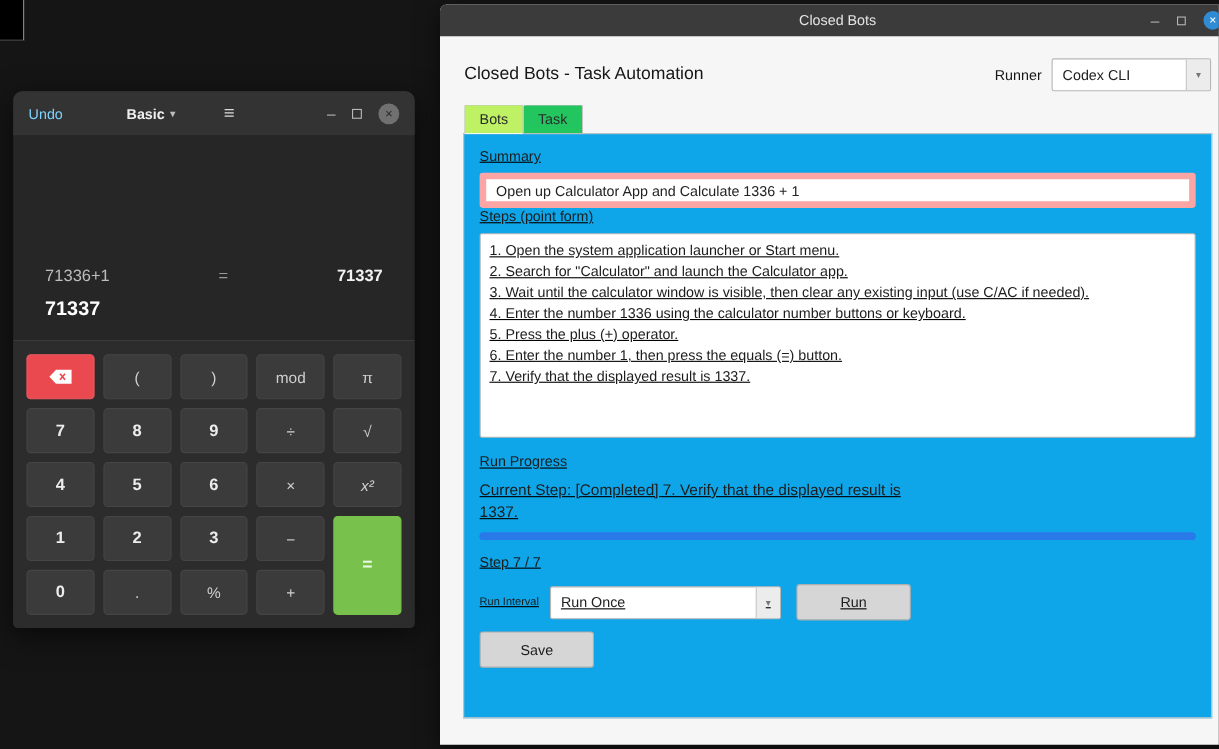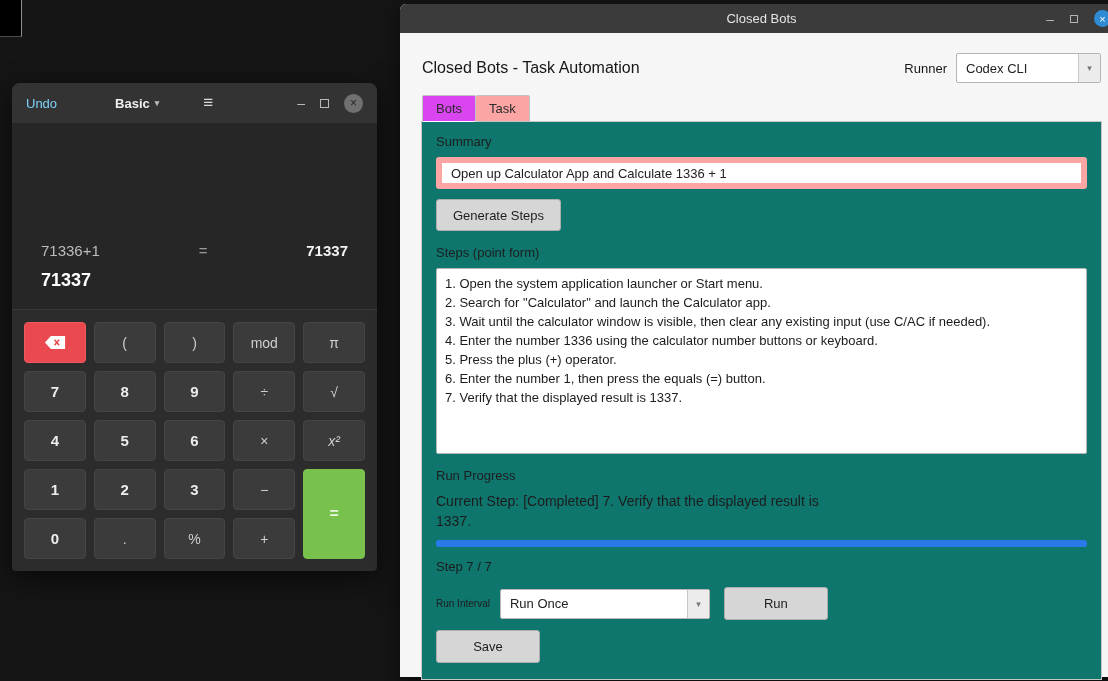--- a/index.html
+++ b/index.html
@@ -73,25 +73,25 @@
     display:flex; align-items:center; overflow:hidden; }
   .dd-val { padding:0 9px; font-size:13px; color:#222; flex:1; white-space:nowrap; }
   .dd-chev { width:22px; align-self:stretch; display:flex; align-items:center;
     justify-content:center; background:#ececec; border-left:1px solid #c9c9c9;
     color:#777; font-size:9px; }
   .runner-dd { width:145px; }
 
   .tabs { display:flex; margin-left:22px; position:relative; z-index:2; }
   .tab { font-size:13px; color:#2b2b2b; padding:5px 13px; border:1px solid #c2c2c2;
     margin-bottom:-1px; border-radius:2px 2px 0 0; }
-  .tab-bots { background:#d946ef; border-bottom-color:#fbfbfb; }
-  .tab-task { background:#fca5a5; border-left:none; }
-
-  .panel { margin:0 21px; background:#0f766e; border:1px solid #c6c6c6;
-    padding:12px 14px 16px; min-height:532px; }
+  .tab-bots { background:#bef264; border-bottom-color:#fbfbfb; }
+  .tab-task { background:#22c55e; border-left:none; }
+
+  .panel { margin:0 21px; background:#0ea5e9; border:1px solid #c6c6c6;
+    padding:12px 14px 16px; min-height:532px;text-decoration:underline; }
   .f-label { font-size:13px; color:#1d1d1d; margin-bottom:8px; }
   .summary-input { width:100%; height:32px; border:6px solid #fca5a5; border-radius:3px;
     padding:0 9px; font-size:13px; color:#222; background:#fff;
     font-family:"Liberation Sans", sans-serif; }
   .btn { background:#d6d6d6; border:1px solid #aeaeae; border-radius:3px; font-size:13px;
     color:#1d1d1d; height:32px; padding:0 16px; display:inline-flex; align-items:center;
     justify-content:center; font-family:"Liberation Sans", sans-serif; }
   .gen-btn { margin:10px 0 14px; }
   .steps-box { height:186px; border:1px solid #b5b5b5; background:#fff; border-radius:2px;
     font-size:13px; line-height:19px; color:#1c1c1c; padding:5px 8px;
@@ -196,23 +196,20 @@
 
   <div class="tabs">
     <span class="tab tab-bots">Bots</span>
     <span class="tab tab-task">Task</span>
   </div>
 
   <div class="panel">
     <div class="f-label">Summary</div>
     <input class="summary-input" type="text" value="Open up Calculator App and Calculate 1336 + 1" style="">
 
-    <div>
-      <button class="btn gen-btn">Generate Steps</button>
-    </div>
 
     <div class="f-label">Steps (point form)</div>
     <div class="steps-box">1. Open the system application launcher or Start menu.
 2. Search for "Calculator" and launch the Calculator app.
 3. Wait until the calculator window is visible, then clear any existing input (use C/AC if needed).
 4. Enter the number 1336 using the calculator number buttons or keyboard.
 5. Press the plus (+) operator.
 6. Enter the number 1, then press the equals (=) button.
 7. Verify that the displayed result is 1337.</div>
 

